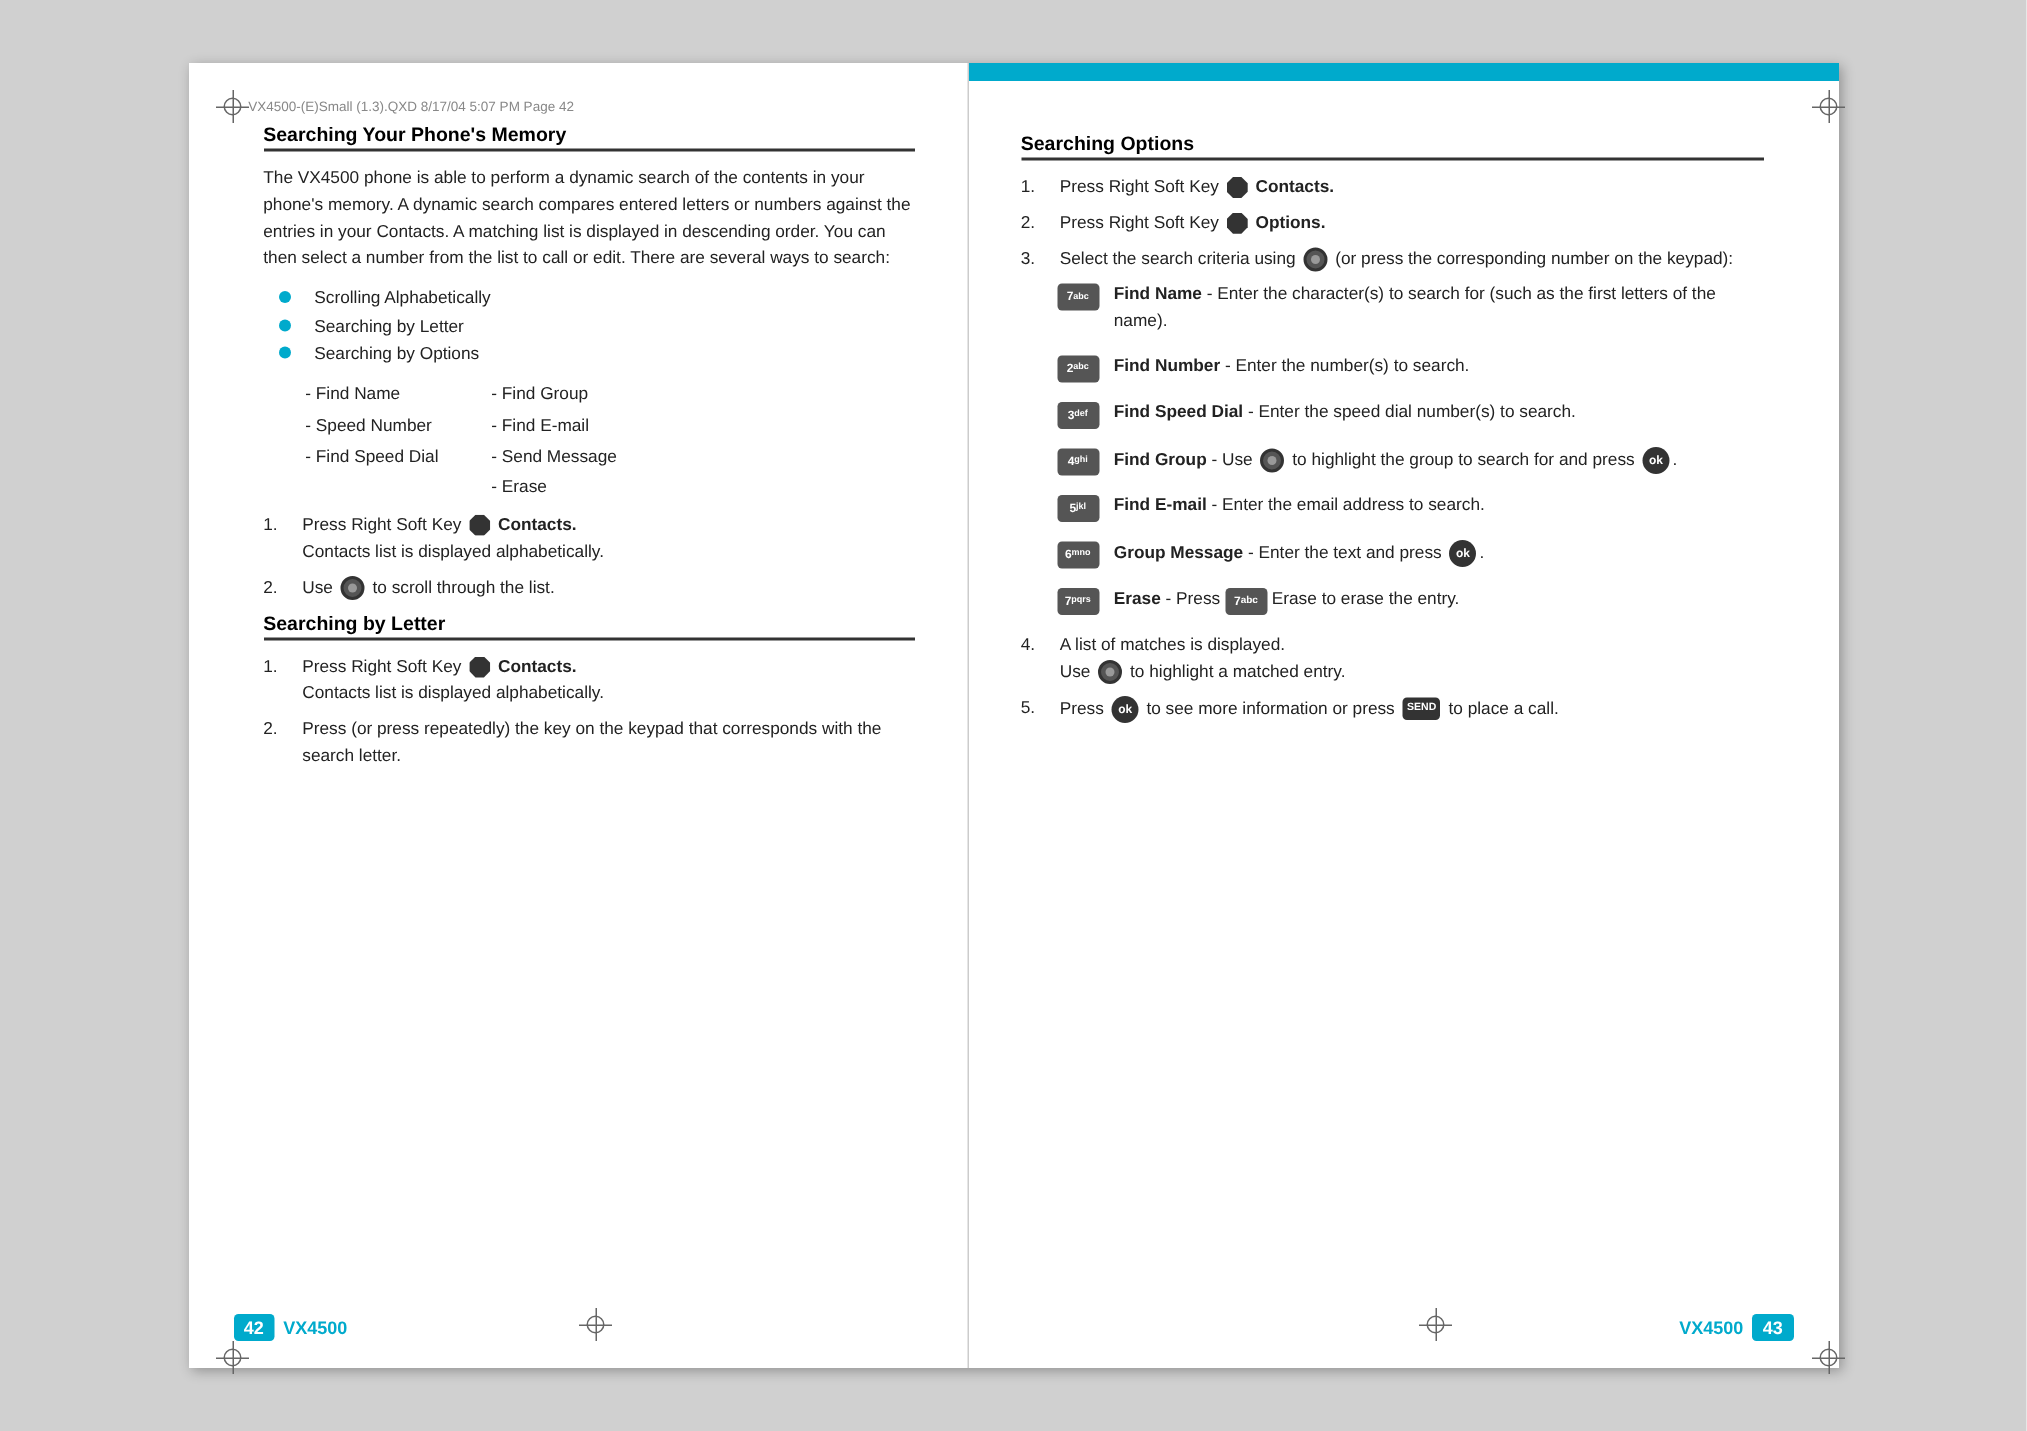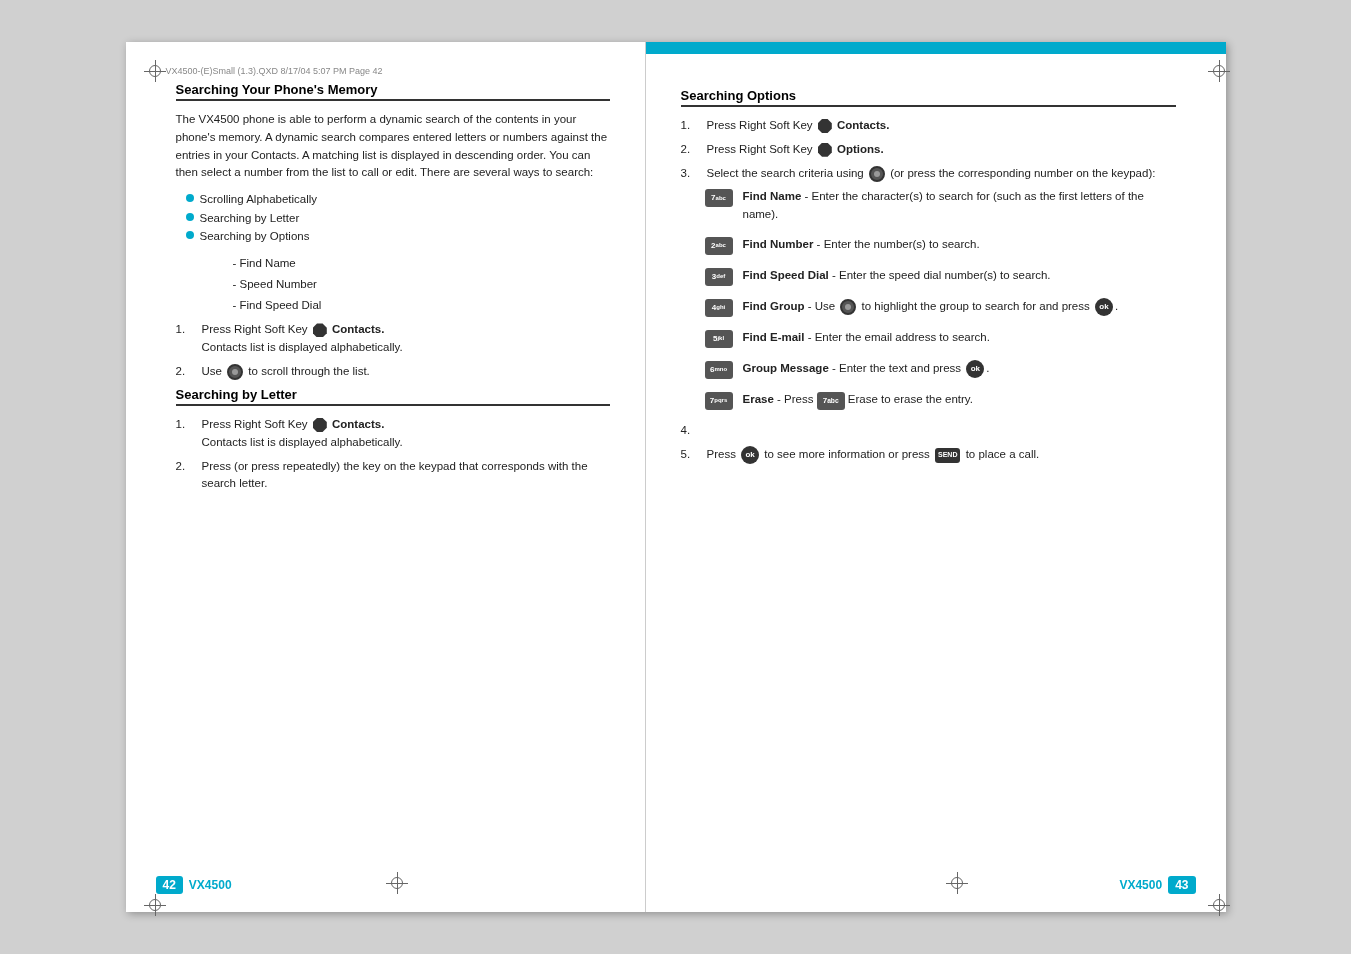--- a/index.html
+++ b/index.html
@@ -73,21 +73,21 @@
     .bullet-list {
       list-style: none;
       margin: 8px 0 8px 10px;
     }
     .bullet-list li {
       font-size: 11.5px;
       line-height: 1.6;
       color: #222;
       display: flex;
       align-items: flex-start;
-      gap: 6px;
+      gap: 16px;
     }
     .bullet-list li .dot {
       width: 8px;
       height: 8px;
       background: #00aacc;
       border-radius: 50%;
       margin-top: 4px;
       flex-shrink: 0;
     }
 
@@ -315,26 +315,32 @@
           <span class="dot"></span>
           <span>Searching by Letter</span>
         </li>
       <li>
           <span class="dot"></span>
           <span>Searching by Options</span>
         </li>
     </ul>
 
     <div style="margin-left:28px; font-size:11.5px; color:#222; line-height:1.8;">
-      <div style="display:flex; gap:4px;margin-left:29px;">
+      <div style="display:flex; gap:4px;">
         <div style="min-width:120px;">
           <div>- Find Name</div>
           <div>- Speed Number</div>
           <div>- Find Speed Dial</div>
         </div>
+        <div>
+          <div>- Find Group</div>
+          <div>- Find E-mail</div>
+          <div>- Send Message</div>
+          <div>- Erase</div>
+        </div>
       </div>
     </div>
 
     <ol class="numbered-list">
       <li>
         <span class="num">1.</span>
         <div>
           Press Right Soft Key <span class="icon-contacts"></span> <strong>Contacts.</strong><br>
           Contacts list is displayed alphabetically.
         </div>
@@ -428,20 +434,24 @@
 
       <div class="search-option-item">
         <span class="key-badge">7<sub style="font-size:6px;">pqrs</sub></span>
         <span><strong>Erase</strong> - Press <span class="key-badge" style="font-size:8px;background:#555;">7<sub>abc</sub></span> Erase to erase the entry.</span>
       </div>
     </div>
 
     <ol class="numbered-list" style="margin-top:4px;">
       <li>
         <span class="num">4.</span>
+        <div>
+          A list of matches is displayed.<br>
+          Use <span class="icon-nav"></span> to highlight a matched entry.
+        </div>
       </li>
 
       <li>
         <span class="num">5.</span>
         <div>
           Press <span class="icon-ok">ok</span> to see more information or press <span class="icon-send">SEND</span> to place a call.
         </div>
       </li>
     </ol>
 

